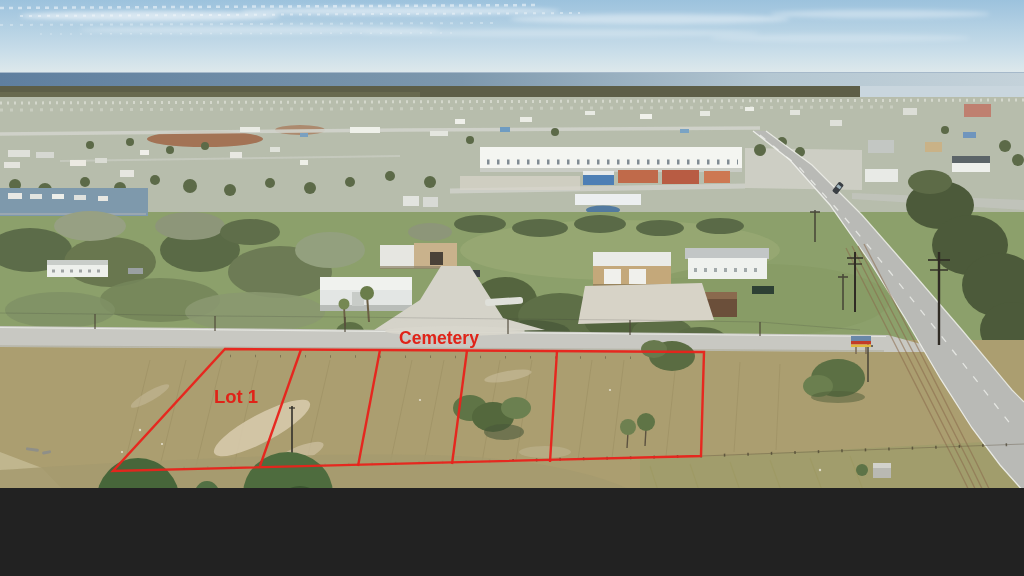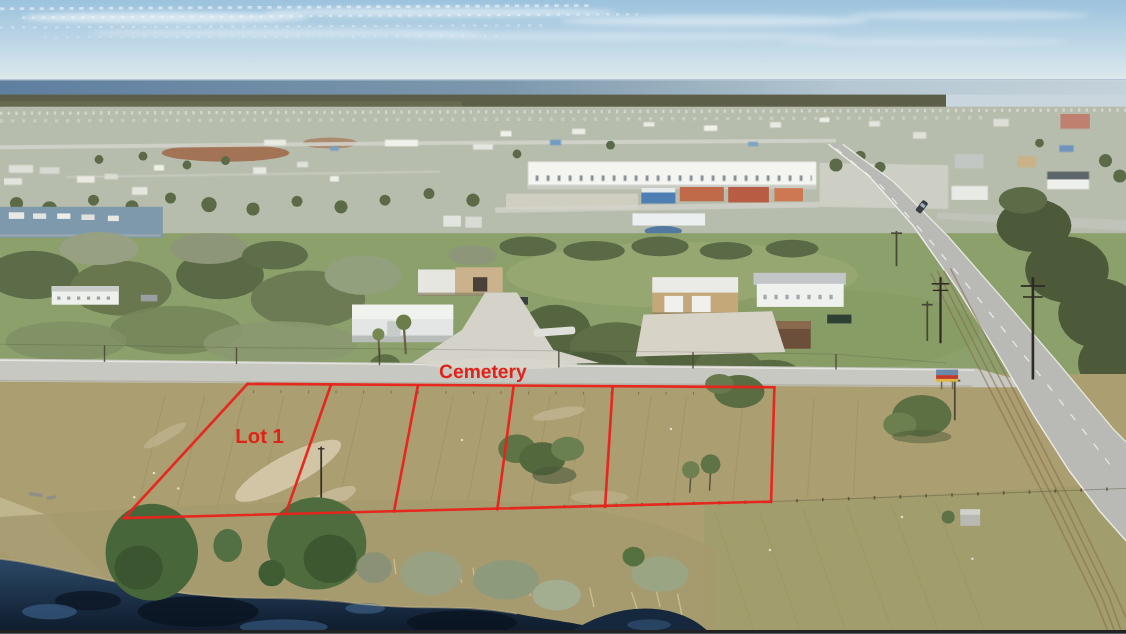--- a/index.html
+++ b/index.html
@@ -1,16 +1,16 @@
 <!DOCTYPE html>
 <html><head>
 <meta charset="utf-8">
 <style>
   html,body{margin:0;padding:0;background:#222;}
-  .stage{width:1024px;height:572px;position:relative;overflow:hidden;background:#9fc0d8;}
+  .stage{width:1024px;height:488px;position:relative;overflow:hidden;background:#9fc0d8;}
   .stage svg{display:block;width:1024px;height:576px;}
   .anno-text{font-family:"Liberation Sans","DejaVu Sans",sans-serif;font-weight:700;}
 </style>
 </head>
 <body>
 
 <div class="stage">
 <svg viewBox="0 0 1024 576" xmlns="http://www.w3.org/2000/svg">
   <defs>
     <linearGradient id="skyGrad" x1="0" y1="0" x2="0" y2="1">

